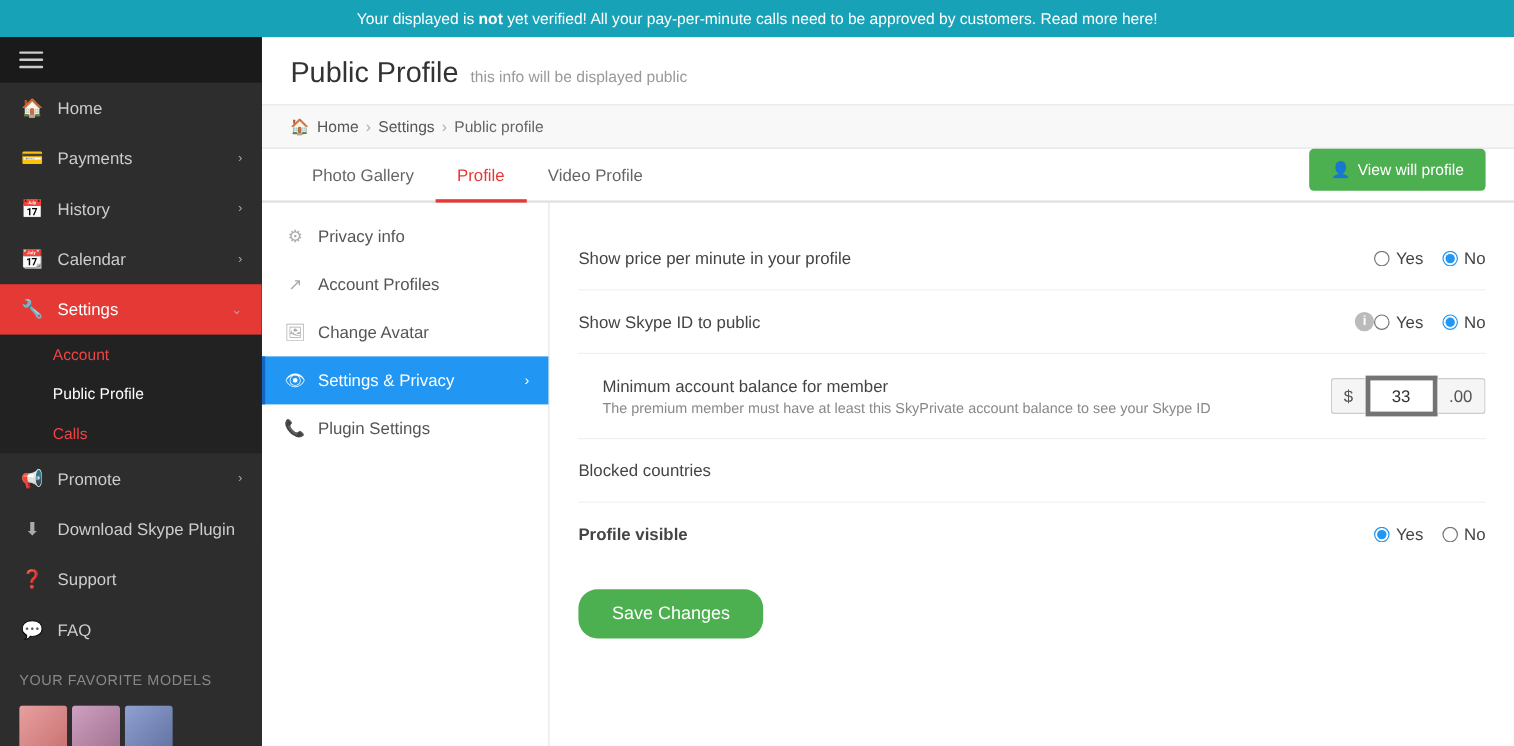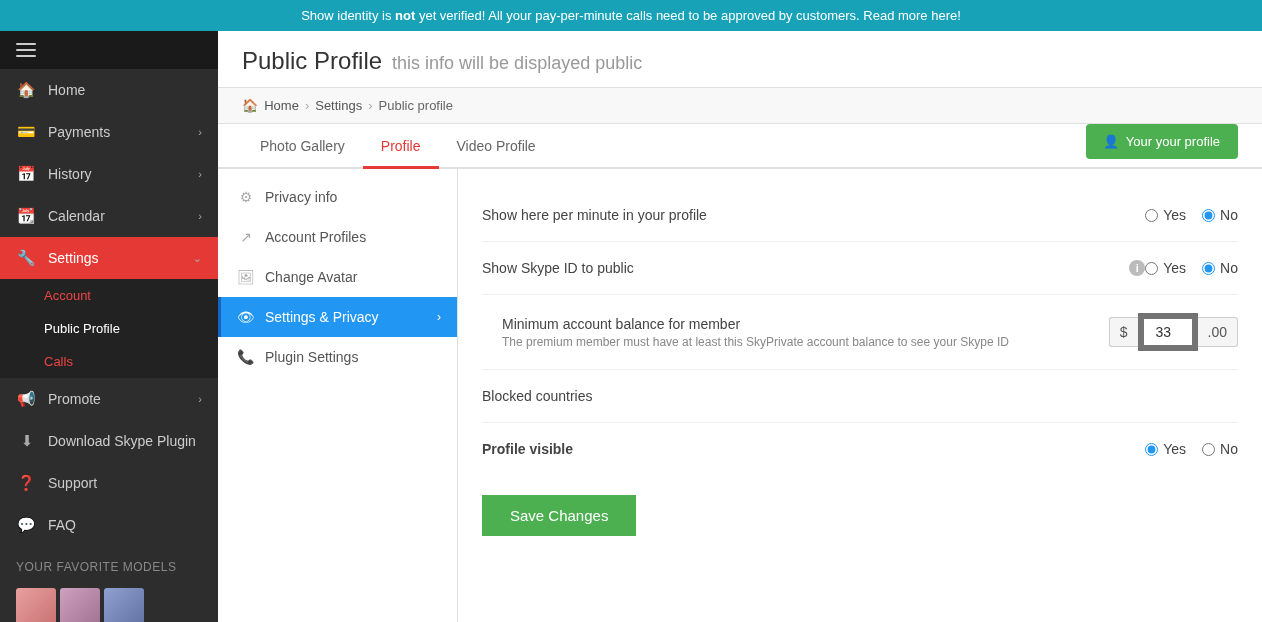--- a/index.html
+++ b/index.html
@@ -135,21 +135,21 @@
       display: flex;
       align-items: baseline;
       gap: 10px;
     }
     .page-title {
       font-size: 24px;
       font-weight: 400;
       color: #333;
     }
     .page-subtitle {
-      font-size: 18px;
+      font-size: 13px;
       color: #999;
     }
 
     
     .breadcrumb {
       background: #f8f8f8;
       padding: 10px 24px;
       font-size: 13px;
       color: #666;
       border-bottom: 1px solid #e0e0e0;
@@ -324,24 +324,24 @@
       background: #f5f5f5;
       border: 1px solid #ccc;
       border-right: none;
       padding: 6px 10px;
       font-size: 14px;
       color: #555;
       border-radius: 3px 0 0 3px;
     }
     .balance-input {
       width: 60px;
-      border: 6px solid #737373;
+      border: 4px solid #737373;
       padding: 5px 12px;
       font-size: 14px;
-      text-align: left;
+      text-align: center;
       color: #333;
       outline: none;
     }
     .balance-suffix {
       background: #f5f5f5;
       border: 1px solid #ccc;
       border-left: none;
       padding: 6px 10px;
       font-size: 14px;
       color: #555;
@@ -362,37 +362,37 @@
 
     .nested-form-row {
       padding-left: 20px;
     }
 
     .save-btn {
       background: #4caf50;
       color: white;
       border: none;
       padding: 12px 28px;
-      border-radius: 0;
+      border-radius: 16px;
       cursor: pointer;
       font-size: 15px;
       margin-top: 20px;
     }
     .skype-row-top {
       display: flex;
       width: 100%;
       align-items: center;
       gap: 44px;
     }
   </style>
 </head>
 <body>
 
 <div class="top-banner">
-  <span>Show identity is </span><strong>not</strong><span> yet verified! All your pay-per-minute calls need to be approved by customers. Read more here!</span>
+  <span>Your displayed is </span><strong>not</strong><span> yet verified! All your pay-per-minute calls need to be approved by customers. Read more here!</span>
 </div>
 
 <div class="app-body">
 
   <aside class="sidebar">
     <div class="sidebar-toggle">
       <div class="hamburger-icon">
         <span></span>
           <span></span>
           <span></span>
@@ -481,21 +481,21 @@
     </div>
 
     <div class="tabs-and-button">
       <div class="tabs">
         <div class="tab">Photo Gallery</div>
         <div class="tab active">Profile</div>
         <div class="tab">Video Profile</div>
       </div>
       <button class="view-profile-btn">
         <span>👤</span>
-        <span>Your your profile</span>
+        <span>View will profile</span>
       </button>
     </div>
 
     <div class="content-area">
 
       <div class="settings-sidenav">
         <div class="settings-sidenav-item">
           <span class="sidenav-icon">⚙</span>
           <span>Privacy info</span>
         </div>
@@ -515,21 +515,21 @@
         <div class="settings-sidenav-item">
           <span class="sidenav-icon">📞</span>
           <span>Plugin Settings</span>
         </div>
       </div>
 
       <div class="settings-form">
         <div class="form-section">
 
           <div class="form-row">
-            <span class="form-label">Show here per minute in your profile</span>
+            <span class="form-label">Show price per minute in your profile</span>
             <div class="radio-group">
               <label class="radio-option">
                 <input type="radio" name="show_price" value="yes" style="">
                 <span>Yes</span>
               </label>
               <label class="radio-option">
                 <input type="radio" name="show_price" value="no" checked="" style="">
                 <span>No</span>
               </label>
             </div>

